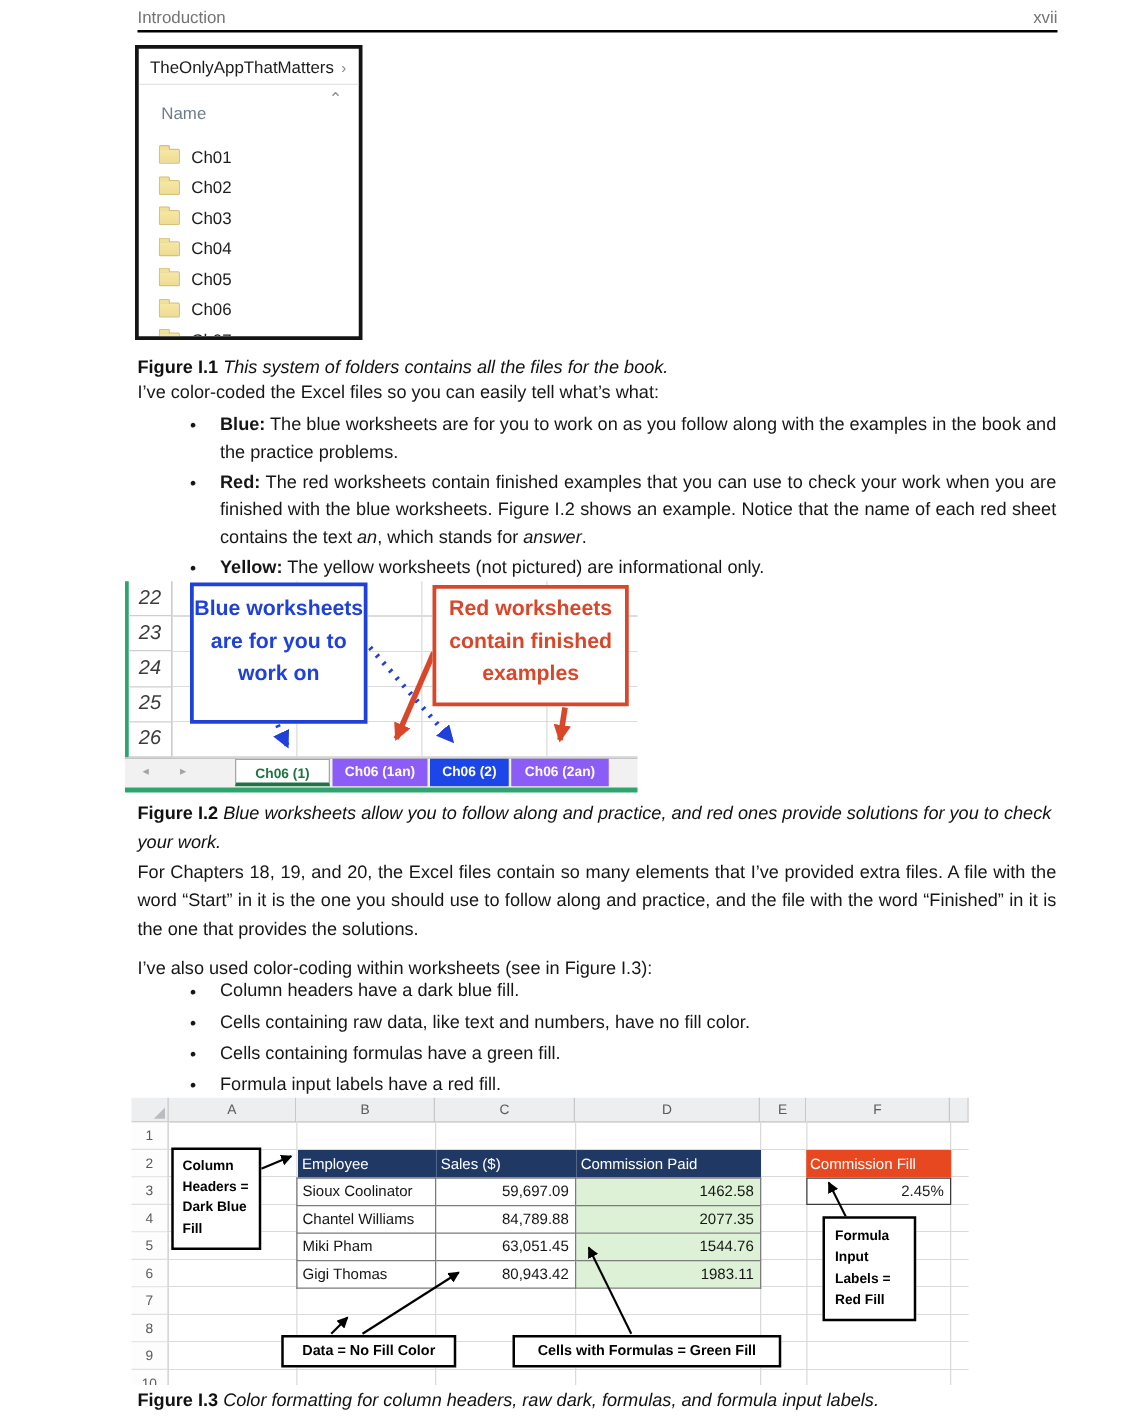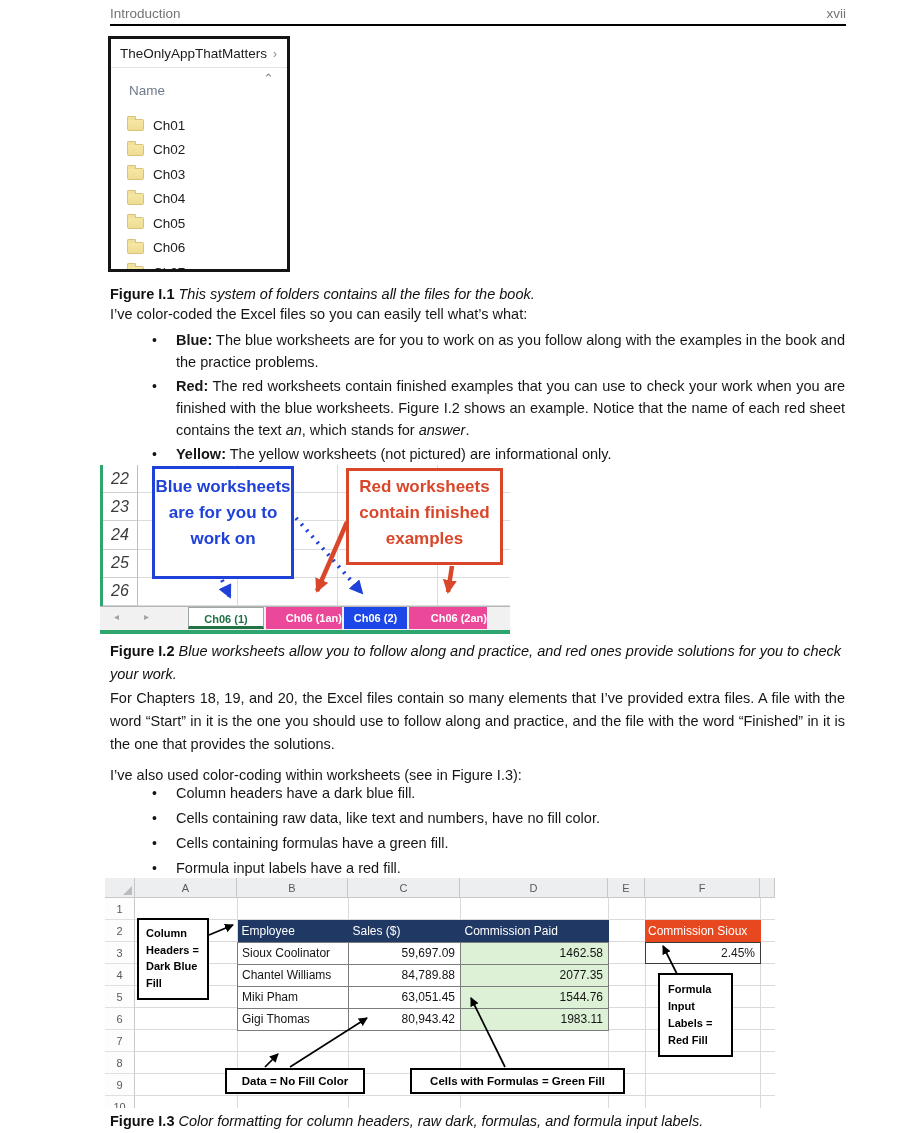--- a/index.html
+++ b/index.html
@@ -49,21 +49,21 @@
       display:flex;align-items:center;justify-content:center;font-size:16px;color:#3c3c3c;font-style:italic;}
   .f2-grid{position:absolute;left:38px;top:0;width:372px;height:141px;
       background:repeating-linear-gradient(to bottom,transparent 0 27.2px,#dcdcdc 27.2px 28.2px);}
   .f2-vline{position:absolute;top:0;width:1px;height:141px;background:#dcdcdc;}
   .f2-tabbar{position:absolute;left:0;top:141px;width:410px;height:24px;background:#f1f1f1;
       border-top:1px solid #b5b5b5;box-sizing:border-box;}
   .f2-nav{position:absolute;top:146px;font-size:10px;color:#a3a3a3;}
   .f2-tab{position:absolute;top:142px;height:22px;line-height:22px;text-align:center;
       font-size:11px;font-weight:bold;box-sizing:border-box;}
   .tab-active{background:#fff;color:#217346;border:1px solid #9fa8a3;border-bottom:3px solid #217346;}
-  .tab-red{background:#ec4899;color:#fff;text-align:right;}
+  .tab-red{background:#8b5cf6;color:#fff;}
   .tab-blue{background:#1c46e8;color:#fff;}
   .f2-strip{position:absolute;left:0;top:165px;width:410px;height:4px;background:#2ea56e;}
   .note{position:absolute;background:#fff;text-align:center;font-weight:bold;font-size:17px;
         line-height:26px;box-sizing:border-box;z-index:3;}
   .note-blue{left:52px;top:1px;width:142px;height:113px;border:3px solid #1f41d9;color:#1f41d9;padding-top:5px;}
   .note-red{left:246px;top:3px;width:157px;height:97px;border:3px solid #d9472b;color:#d9472b;padding-top:3px;}
   .f2-svg{position:absolute;left:0;top:0;z-index:2;}
 
   
   .fig3{position:absolute;left:105px;top:878px;width:670px;height:230px;background:#fff;overflow:hidden;}
@@ -271,21 +271,21 @@
         <td class="num grn">1544.76</td>
       </tr>
       <tr class="bd">
         <td>Gigi Thomas</td>
         <td class="num">80,943.42</td>
         <td class="num grn">1983.11</td>
       </tr>
     </tbody>
       </table>
 
-    <div class="rate-hd">Commission Sioux</div>
+    <div class="rate-hd">Commission Fill</div>
     <div class="rate-val">2.45%</div>
 
     <svg class="f3-svg" width="670" height="230" viewBox="0 0 670 230">
       <defs>
         <marker id="mblk" markerUnits="userSpaceOnUse" markerWidth="10" markerHeight="9" refX="8" refY="4.5" orient="auto">
           <path d="M0,0 L9,4.5 L0,9 z" fill="#000"></path>
         </marker>
       </defs>
       <line x1="104" y1="57" x2="128" y2="47" stroke="#000" stroke-width="1.7" marker-end="url(#mblk)"></line>
       <line x1="160" y1="189" x2="173" y2="176" stroke="#000" stroke-width="1.7" marker-end="url(#mblk)"></line>

